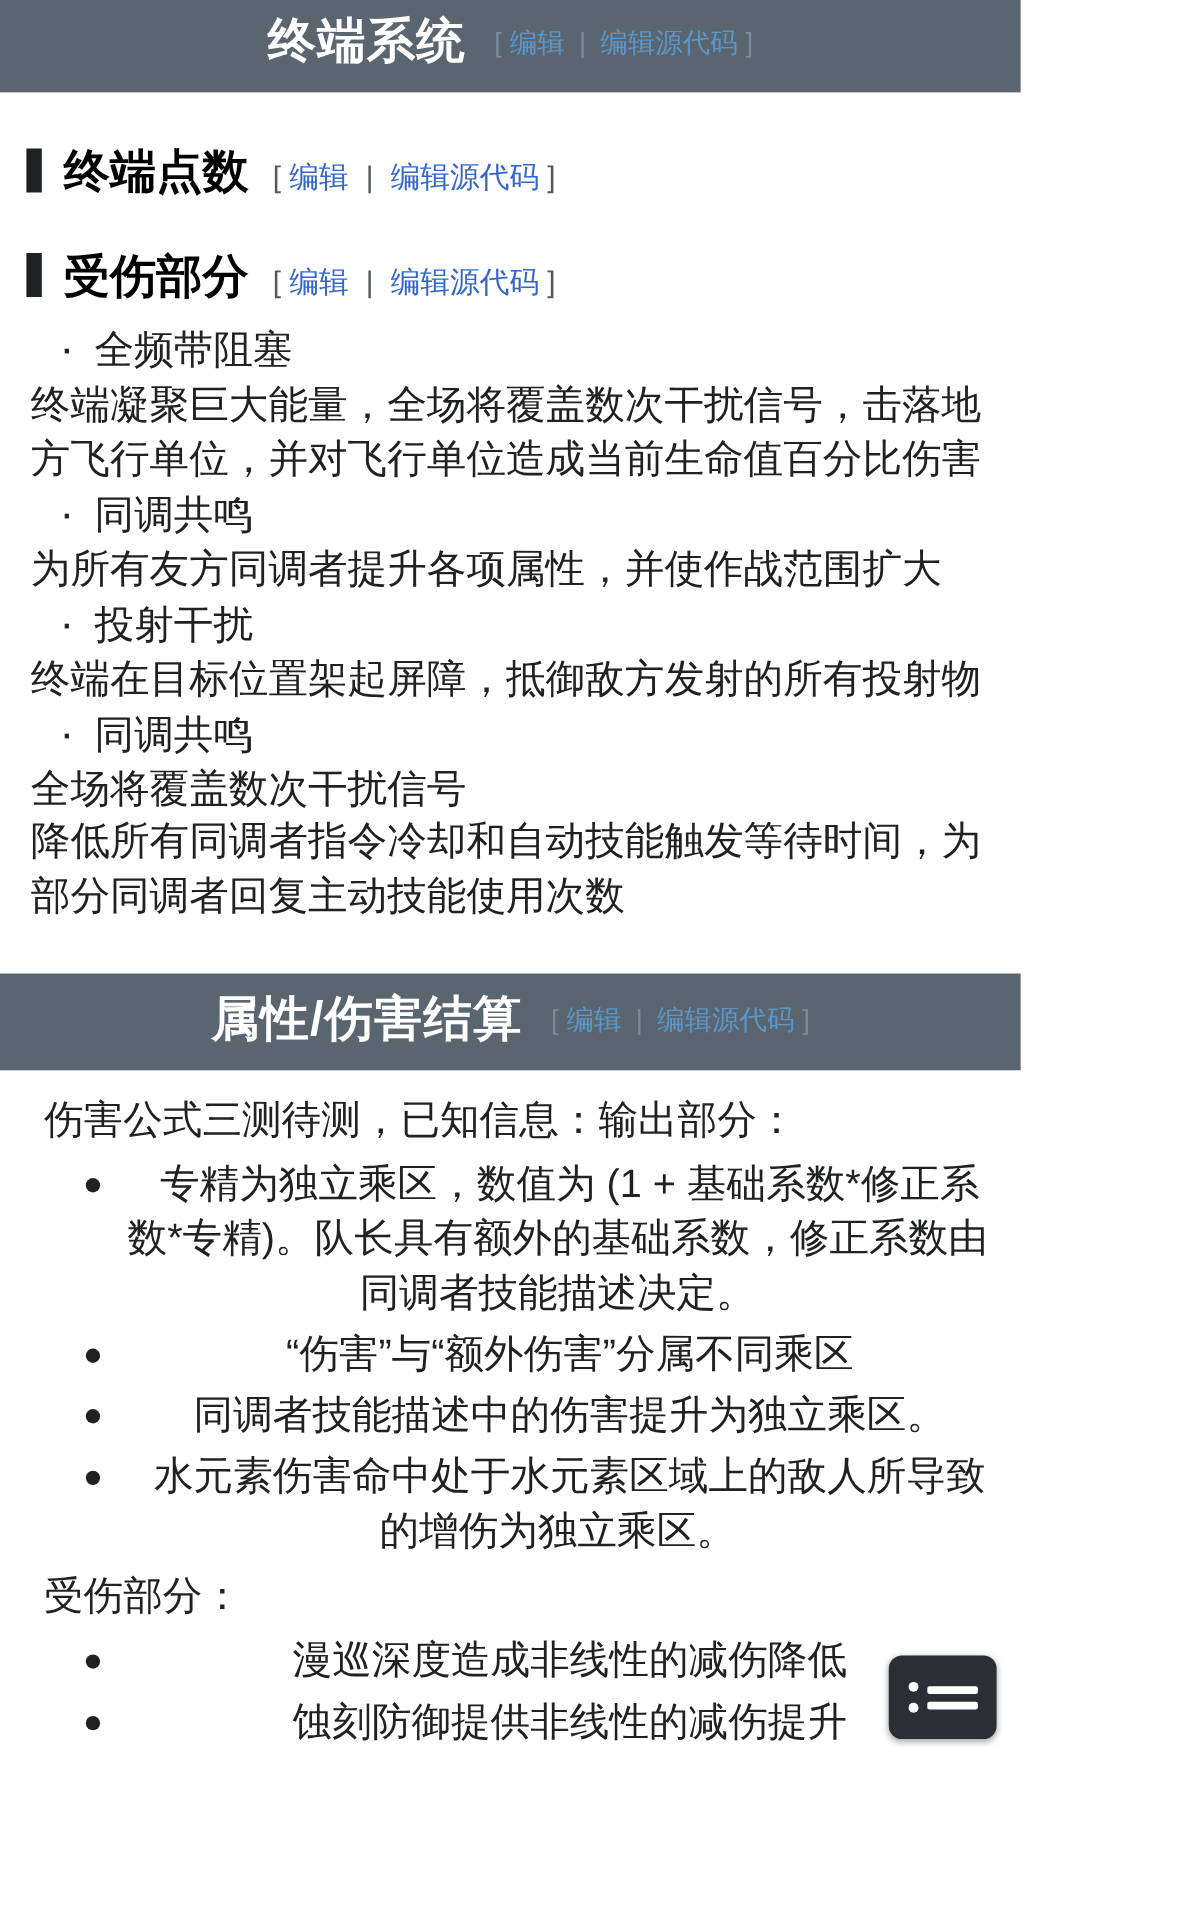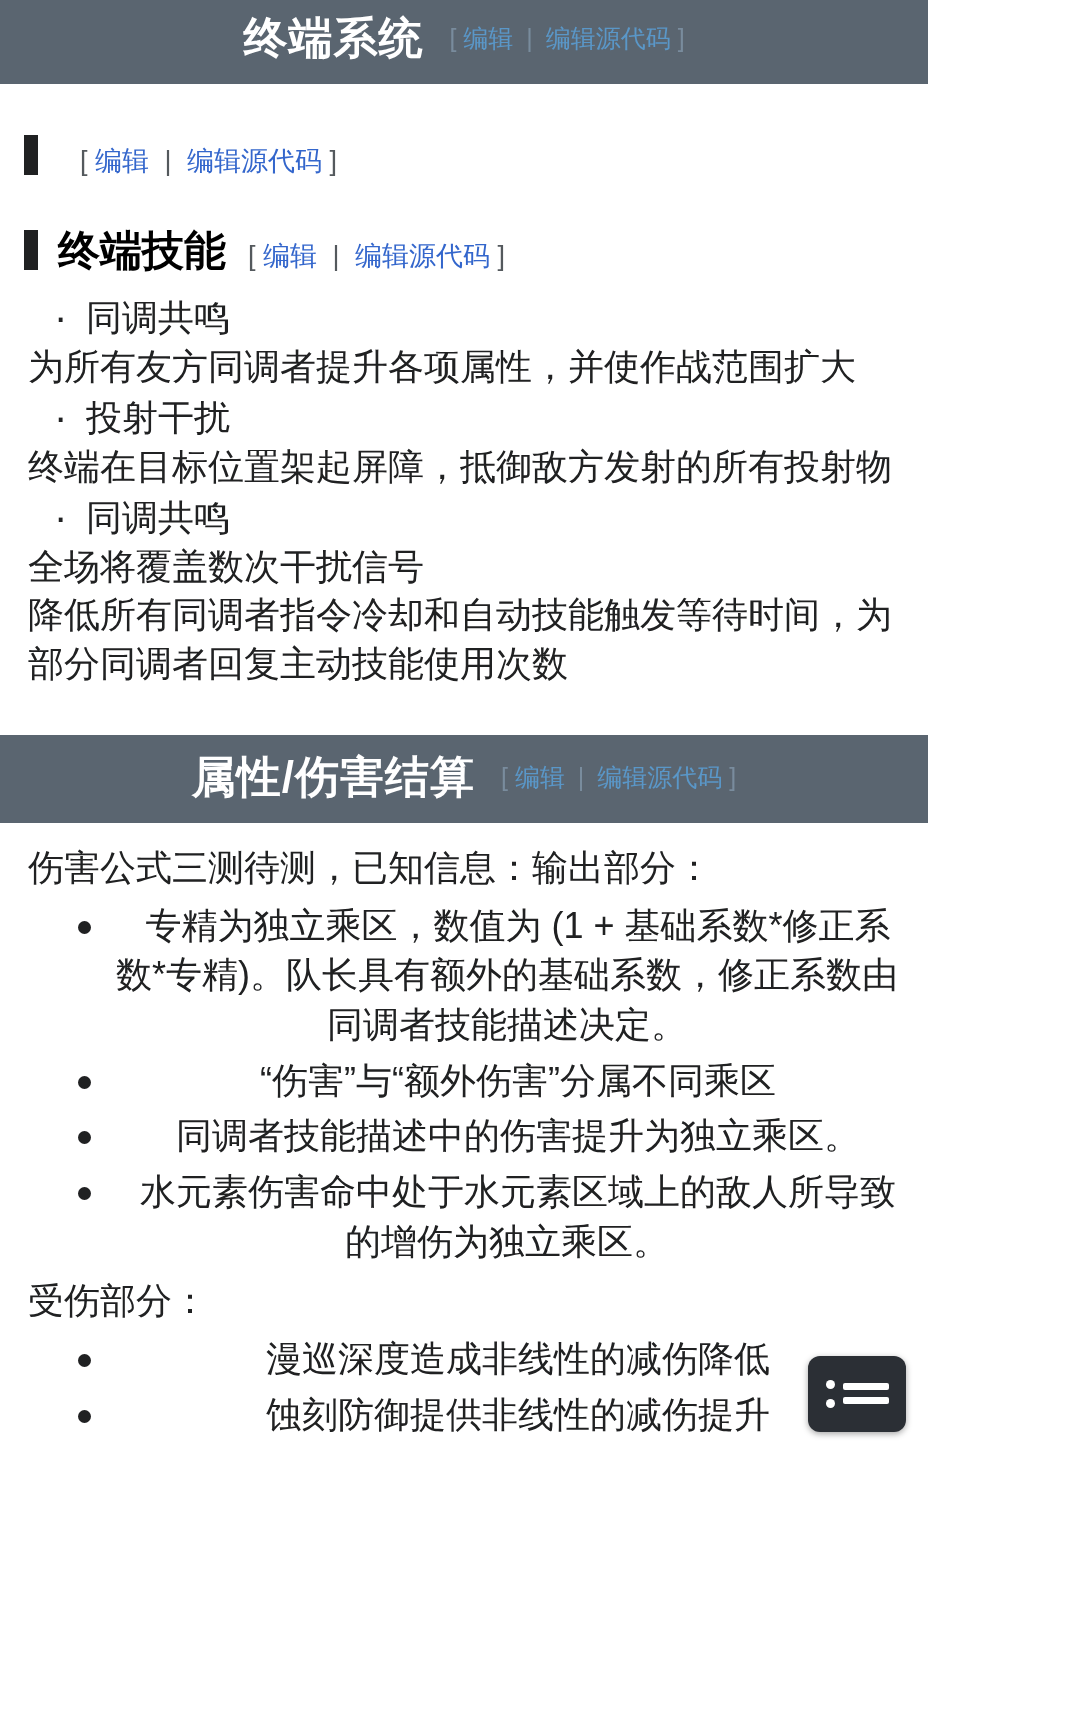--- a/index.html
+++ b/index.html
@@ -143,21 +143,21 @@
     width: 13px;
     height: 13px;
     border-radius: 50%;
     background: #202122;
   }
 
   .lead {
     font-size: 36px;
     line-height: 1.38;
     color: #202122;
-    margin: 20px 0 0 0;
+    margin: 20px 0 0 12px;
   }
   .lead.tight { margin-top: 10px; }
 
   
   .fab {
     position: absolute;
     right: 22px;
     bottom: 14px;
     width: 98px;
     height: 76px;
@@ -196,43 +196,48 @@
       <span class="bracket">[</span>
       <a href="#">编辑</a>
       <span class="sep">|</span>
       <a href="#">编辑源代码</a>
       <span class="bracket">]</span>
     </span>
   </div>
 
   <div class="sub-head">
     <span class="marker"></span>
+    <span class="sh-title">终端点数</span>
     <span class="sh-edit">
       <span class="bracket">[</span>
       <a href="#">编辑</a>
       <span class="sep">|</span>
       <a href="#">编辑源代码</a>
       <span class="bracket">]</span>
     </span>
   </div>
 
   <div class="sub-head">
     <span class="marker"></span>
-    <span class="sh-title">终端技能</span>
+    <span class="sh-title">受伤部分</span>
     <span class="sh-edit">
       <span class="bracket">[</span>
       <a href="#">编辑</a>
       <span class="sep">|</span>
       <a href="#">编辑源代码</a>
       <span class="bracket">]</span>
     </span>
   </div>
 
   <div class="content">
     <ul class="skill-list">
+      <li>
+        <div class="skill-name">全频带阻塞</div>
+        <div class="skill-desc">终端凝聚巨大能量，全场将覆盖数次干扰信号，击落地方飞行单位，并对飞行单位造成当前生命值百分比伤害</div>
+      </li>
       <li>
         <div class="skill-name">同调共鸣</div>
         <div class="skill-desc">为所有友方同调者提升各项属性，并使作战范围扩大</div>
       </li>
       <li>
         <div class="skill-name">投射干扰</div>
         <div class="skill-desc">终端在目标位置架起屏障，抵御敌方发射的所有投射物</div>
       </li>
       <li>
         <div class="skill-name">同调共鸣</div>

